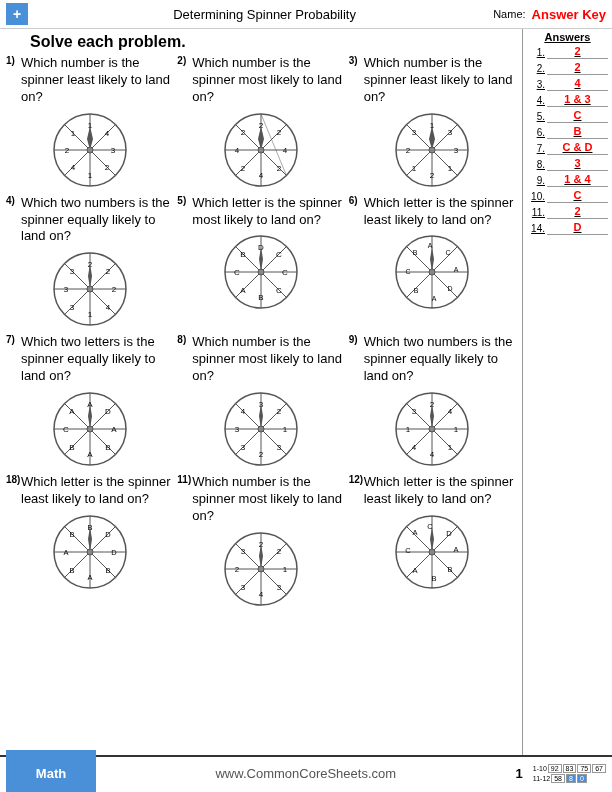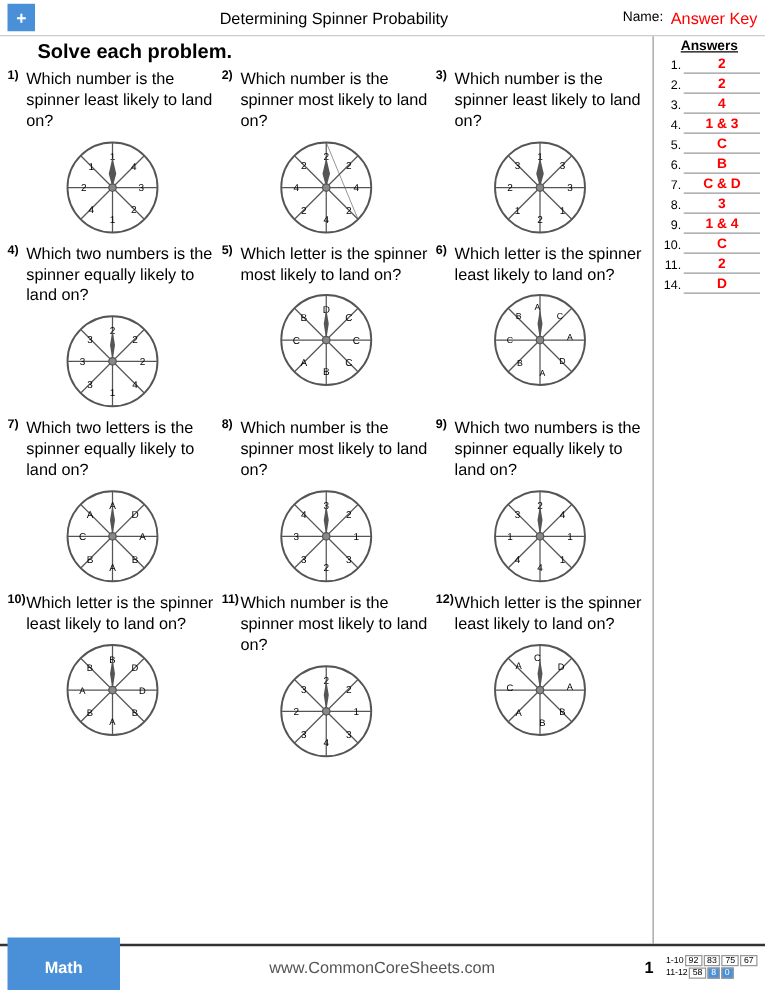--- a/index.html
+++ b/index.html
@@ -37,21 +37,21 @@
       flex: 1;
       text-align: center;
       font-size: 13px;
     }
     .header-name {
       font-size: 11px;
       margin-right: 6px;
     }
     .answer-key-label {
       color: red;
-      font-weight: normal;
+      font-weight: bold;
       font-size: 13px;
     }
 
     
     .problems-area {
       flex: 1;
       padding: 4px 6px;
     }
 
     .solve-label {
@@ -59,20 +59,21 @@
       font-size: 16px;
       margin-bottom: 4px;
       margin-left: 24px;
     }
 
     
     .answers-col {
       width: 90px;
       border-left: 1px solid #999;
       padding: 2px 4px;
+      text-decoration: underline;
     }
     .answers-header {
       text-align: center;
       font-weight: bold;
       font-size: 11px;
       text-decoration: underline;
       margin-bottom: 2px;
     }
     .answer-item {
       display: flex;
@@ -389,21 +390,21 @@
             <circle cx="39" cy="39" r="3" fill="#888" stroke="#555" stroke-width="1"></circle>
           </svg>
         </div>
       </div>
     </div>
 
     <div style="display:grid; grid-template-columns:1fr 1fr 1fr; gap:2px 4px; margin-bottom:4px;">
 
       <div class="problem">
         <div class="prob-header">
-          <span class="prob-num">10)</span>
+          <span class="prob-num">18)</span>
           <span class="prob-text">Which letter is the spinner least likely to land on?</span>
         </div>
         <div class="spinner-container">
           <svg class="spinner" width="78" height="78" viewBox="0 0 78 78">
             <circle cx="39" cy="39" r="36" fill="white" stroke="#555" stroke-width="1.5"></circle>
             <line x1="39" y1="3" x2="39" y2="75" stroke="#555" stroke-width="1"></line>
             <line x1="3" y1="39" x2="75" y2="39" stroke="#555" stroke-width="1"></line>
             <line x1="13.6" y1="13.6" x2="64.4" y2="64.4" stroke="#555" stroke-width="1"></line>
             <line x1="64.4" y1="13.6" x2="13.6" y2="64.4" stroke="#555" stroke-width="1"></line>
             <text x="39" y="17" text-anchor="middle" font-size="7.5">B</text>

